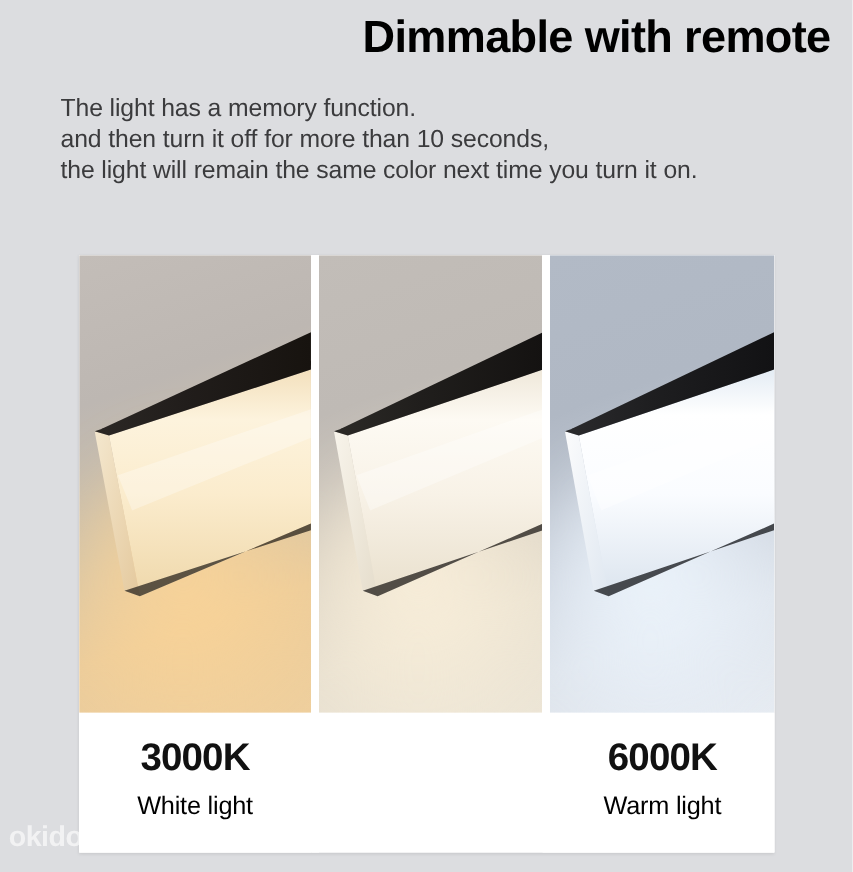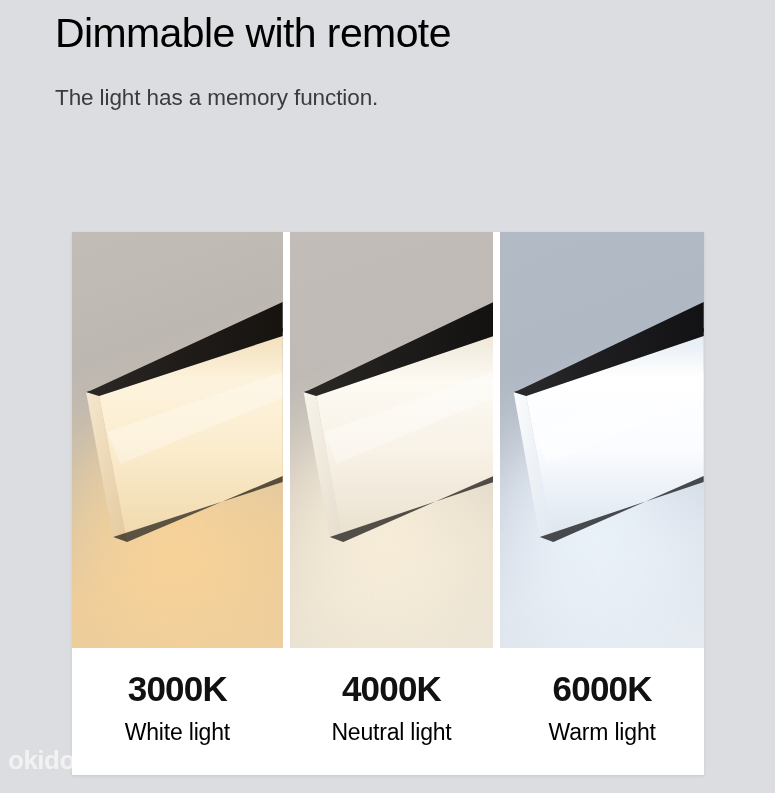--- a/index.html
+++ b/index.html
@@ -8,25 +8,26 @@
     background:#dcdde0;
     font-family:"Liberation Sans", sans-serif;
     position:relative;
     overflow:hidden;
   }
 
   
   #header { position:absolute; left:55px; top:6px; width:700px; }
   #heading {
     font-size:41px;
-    font-weight:normal;
+    font-weight:bold;
     color:#000;
     letter-spacing:-0.6px;
     line-height:54px;
     white-space:nowrap;
+    text-align:right;
   }
   #body-copy {
     margin-top:24px;
     font-size:22.5px;
     color:#3b3b3d;
     line-height:28.5px;
     letter-spacing:-0.1px;
   }
   #body-copy .line { white-space:nowrap; }
 
@@ -110,20 +111,22 @@
     text-align:center;
   }
 </style>
 </head>
 <body>
 
 <div id="header">
   <div id="heading">Dimmable with remote</div>
   <div id="body-copy">
     <div class="line">The light has a memory function.</div>
+    <div class="line">and then turn it off for more than 10 seconds,</div>
+    <div class="line">the light will remain the same color next time you turn it on.</div>
   </div>
 </div>
 
 <div id="card">
 
   <div class="panel">
     <div class="photo p1">
       <div class="wall"></div>
       <div class="glow"></div>
       <svg class="fixture" viewBox="0 0 210 416" preserveAspectRatio="none">
@@ -186,24 +189,20 @@
           </linearGradient>
         </defs>
         <polygon points="27,164 210,104 210,244 55,310" fill="url(#g2face)"></polygon>
         <polygon points="14,160 27,164 55,310 41,305" fill="url(#g2cap)" opacity="0.95"></polygon>
         <polygon points="14,160 210,96 210,104 27,164" fill="url(#g2top)"></polygon>
         <polygon points="20,158 210,70 210,100 27,163" fill="url(#g2top)"></polygon>
         <polygon points="41,305 55,310 210,244 210,250" fill="#26231f" opacity="0.78"></polygon>
         <polygon points="35,200 210,140 210,166 48,232" fill="#ffffff" opacity="0.34"></polygon>
       </svg>
     </div>
-    <div class="label-band">
-      <div class="kelvin">4000K</div>
-      <div class="light-name">Neutral light</div>
-    </div>
   </div>
 
   <div class="panel">
     <div class="photo p3">
       <div class="wall"></div>
       <div class="glow"></div>
       <svg class="fixture" viewBox="0 0 210 416" preserveAspectRatio="none">
         <defs>
           <linearGradient id="g3face" x1="0" y1="0" x2="0" y2="1">
             <stop offset="0%" stop-color="#e4ecf4"></stop>

